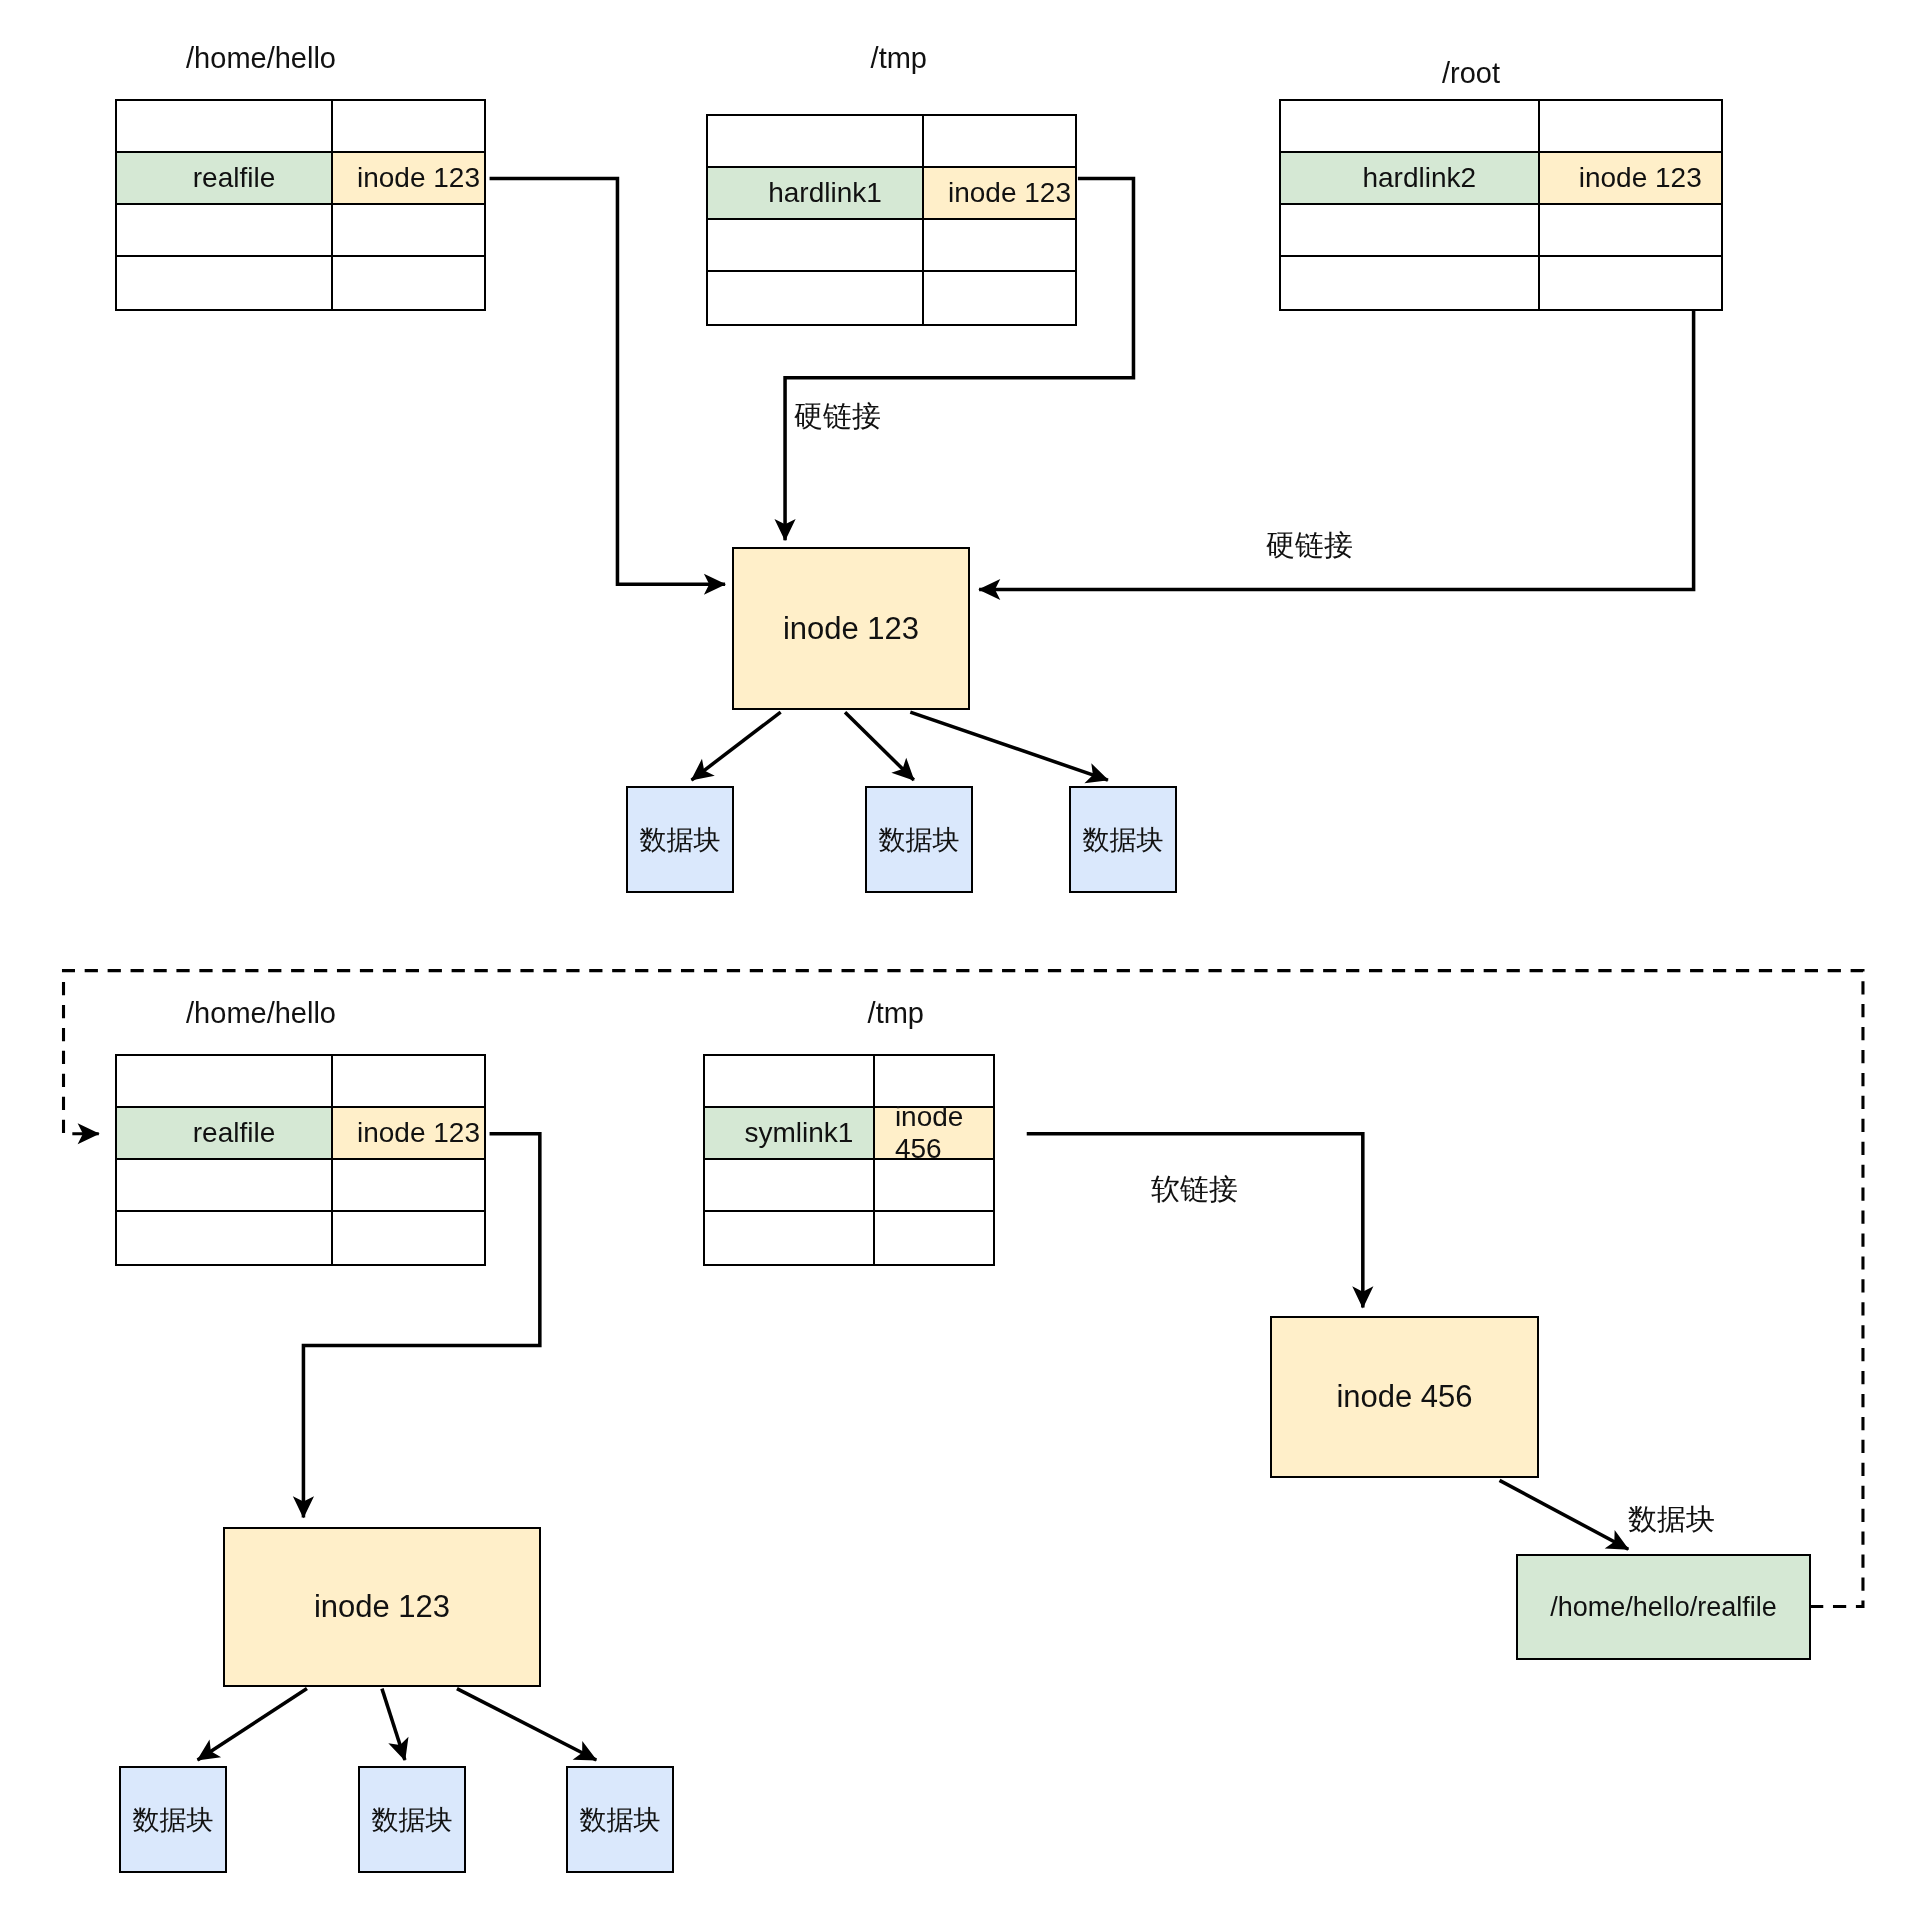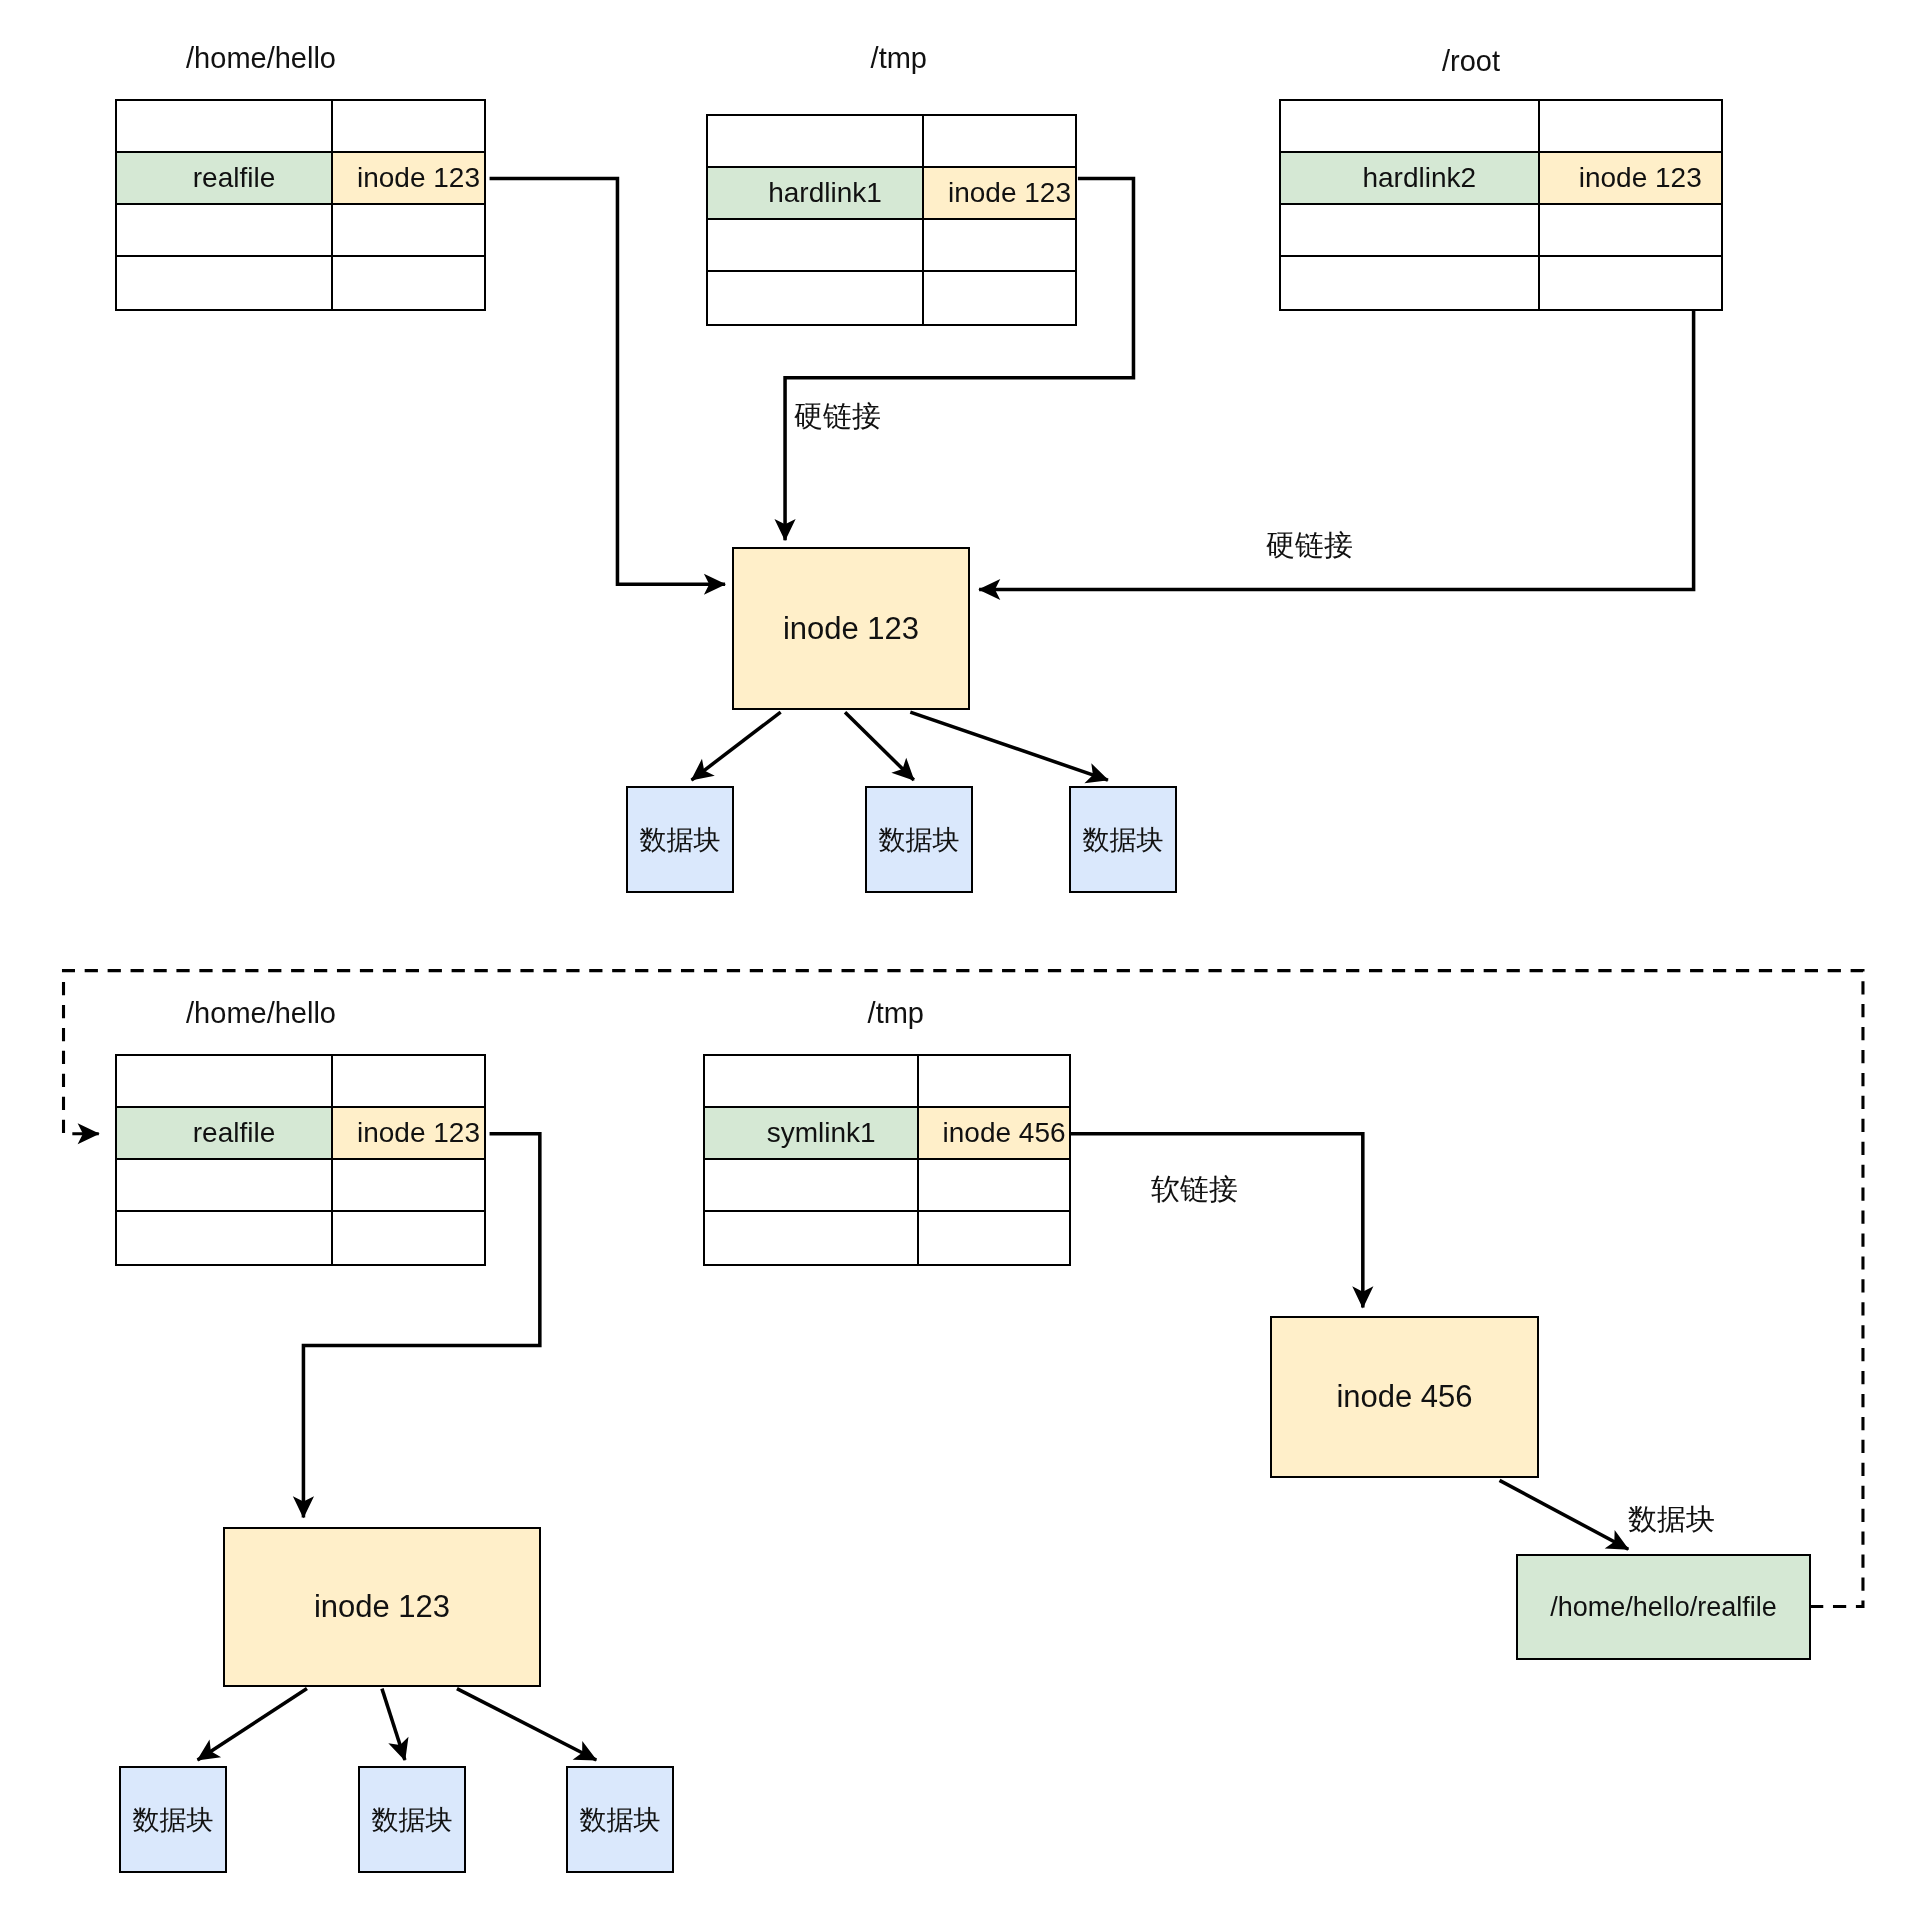--- a/index.html
+++ b/index.html
@@ -143,21 +143,21 @@
     <div class="trow">
         <div class="tcell c1"></div>
         <div class="tcell c2"></div>
       </div>
     <div class="trow last">
         <div class="tcell c1"></div>
         <div class="tcell c2"></div>
       </div>
   </div>
 
-  <div class="lbl" style="left:1279px;top:44px;width:221px">/root</div>
+  <div class="lbl" style="left:1279px;top:56px;width:221px">/root</div>
   <div class="dtable" style="left:1279px;top:99px;width:444px">
     <div class="trow">
         <div class="tcell c1"></div>
         <div class="tcell c2"></div>
       </div>
     <div class="trow">
       <div class="tcell c1 fill-green">hardlink2</div>
       <div class="tcell c2 fill-yellow">inode 123</div>
     </div>
     <div class="trow">
@@ -193,21 +193,21 @@
         <div class="tcell c1"></div>
         <div class="tcell c2"></div>
       </div>
     <div class="trow last">
         <div class="tcell c1"></div>
         <div class="tcell c2"></div>
       </div>
   </div>
 
   <div class="lbl" style="left:703px;top:996px;width:221px">/tmp</div>
-  <div class="dtable" style="left:703px;top:1054px;width:368px">
+  <div class="dtable" style="left:703px;top:1054px;width:292px">
     <div class="trow">
         <div class="tcell c1"></div>
         <div class="tcell c2"></div>
       </div>
     <div class="trow">
       <div class="tcell c1 fill-green">symlink1</div>
       <div class="tcell c2 fill-yellow">inode 456</div>
     </div>
     <div class="trow">
         <div class="tcell c1"></div>

